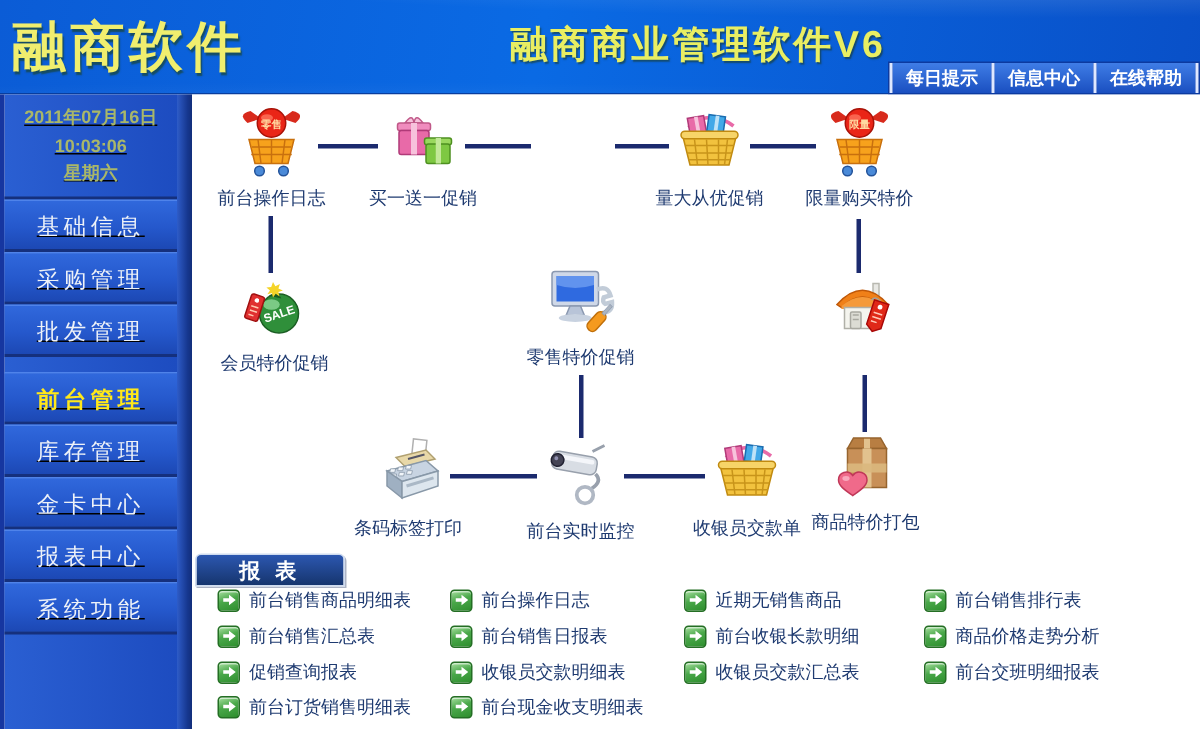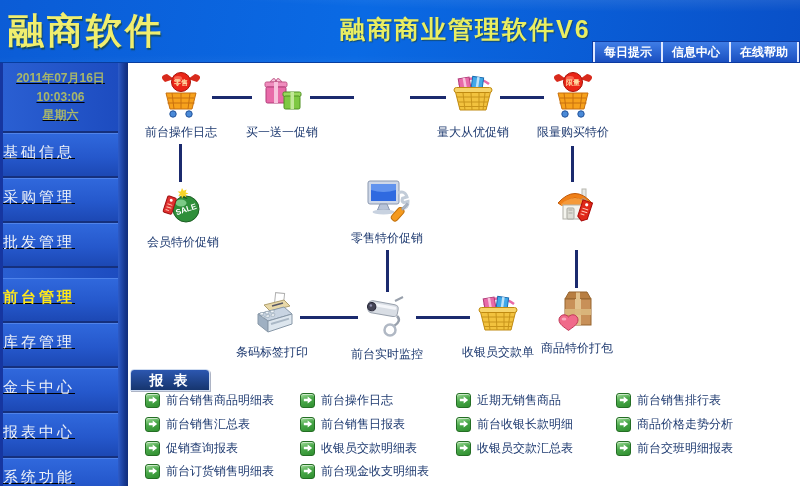--- a/index.html
+++ b/index.html
@@ -48,21 +48,21 @@
   .side-strip {
     position:absolute; left:118px; top:63px; width:10px; height:423px;
     background:linear-gradient(90deg,#2e5cc8 0%, #16378f 70%, #122e7a 100%);
   }
   .datebox {
     text-align:center; padding:6px 2px 6px 2px; color:#a9b769;
     font-size:12px; font-weight:bold; line-height:1.55;
     border-bottom:2px solid #15307d;
   }
   .menu-item {
-    height:45px; line-height:35px; cursor:pointer;
+    height:35px; line-height:35px; text-align:center; cursor:pointer;
     color:#eef2f8; font-size:15px; letter-spacing:3px;
     background:linear-gradient(180deg,#3068dc 0%, #2558cc 55%, #1c48b4 100%);
     border-top:1px solid #4f83ea; border-bottom:2px solid #15307d;
     white-space:nowrap;
   }
   .menu-item.active { color:#ffe81a; font-weight:bold;margin-top:10px; }
 
   
   .main {
     position:absolute; left:128px; top:63px; width:672px; height:423px;
@@ -74,21 +74,21 @@
   .node-icon { display:block; margin:0 auto; width:52px; height:52px; }
   .node-label {
     margin-top:2px; font-size:12px; color:#1e3a70; white-space:nowrap;
   }
   .conn { position:absolute; background:#1b2a6e; }
   .conn.h { height:3px; }
   .conn.v { width:3px; }
 
   
   .reports-header {
-    position:absolute; left:130px; top:369px; width:80px; height:22px;
+    position:absolute; left:130px; top:369px; width:100px; height:22px;
     line-height:20px; text-align:center; color:#ffffff; font-weight:bold;
     font-size:14px; letter-spacing:3px;
     background:linear-gradient(180deg,#2c57b0 0%, #16356e 100%);
     border:1px solid #cfdcf0; border-radius:4px 4px 0 0;
     box-shadow:1px 1px 0 rgba(20,40,90,.35);
   }
   .report-item {
     position:absolute; display:flex; align-items:center; gap:6px; height:20px;
     cursor:pointer;
     font-family:Liberation Mono, monospace;

